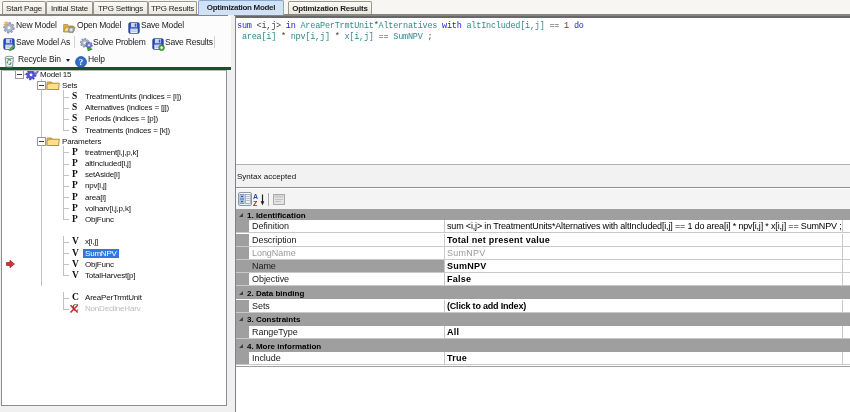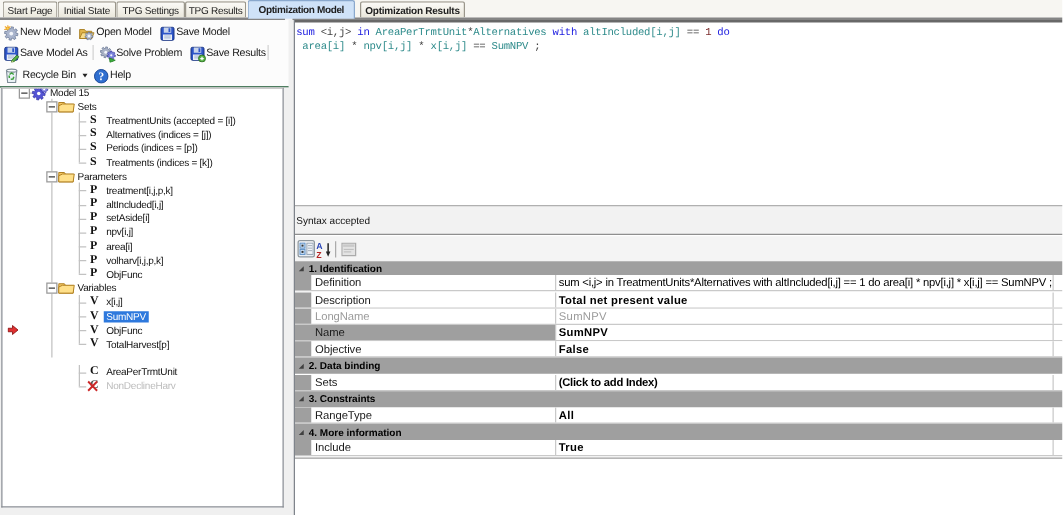--- a/index.html
+++ b/index.html
@@ -11,21 +11,21 @@
 
 #tabstrip { position:absolute; left:0; top:0; width:850px; height:14px; background:#f7f6f2; }
 .tab { position:absolute; top:1px; height:13px; line-height:13px; text-align:center;
   font-size:8px; letter-spacing:-0.2px; color:#1e1e1e; background:linear-gradient(#fbfaf7,#eae7db);
   border:1px solid #9a968b; border-bottom:none; border-radius:2px 2px 0 0; }
 .tab.sel { background:#cfe2f8; border-color:#8aa8cd; font-weight:bold; letter-spacing:-0.3px; top:0px; height:15px; line-height:14px; z-index:3; }
 #tabline { position:absolute; left:0; top:14px; width:850px; height:2px; background:#858585; }
 
 
 #toolbar { position:absolute; left:0; top:16px; width:231px; height:54px; background:#fcfcfc;
-  border-bottom:1px solid #14532d;padding-left:19px; }
+  border-bottom:3px solid #14532d;padding-left:19px; }
 .tbrow { position:absolute; left:0; width:231px; height:17px; }
 .tbtxt { position:absolute; font-size:8.5px; color:#1a1a1a; line-height:17px; letter-spacing:-0.2px; }
 .tbsep { position:absolute; top:2px; width:1px; height:12px; background:#d2d2d2; }
 .tbi { position:absolute; top:3px; }
 
 
 #gapmid { position:absolute; left:227px; top:70px; width:8px; height:342px; background:#f0f0f0; }
 #gaptop { position:absolute; left:231px; top:16px; width:4px; height:54px; background:#f0f0f0; }
 #gapbot { position:absolute; left:0; top:406px; width:227px; height:6px; background:#f0f0f0; }
 #notch { position:absolute; left:228px; top:14px; width:6px; height:2px; background:#f3f3f3; }
@@ -203,21 +203,21 @@
 <div class="trow" style="top:8.8px;">
         <span class="box" style="left:35px;"></span>
         <svg class="abs" style="left:44px;top:0px;" width="14" height="11" viewBox="0 0 14 11">
 <path d="M1 2.5 L1 9.5 L12.5 9.5 L12.5 3.5 L6.5 3.5 L5.5 2 L1 2Z" fill="#f5c964" stroke="#b08023" stroke-width="0.8"></path>
 <path d="M1 4.6 L4 3.2 L13.4 3.2 L12.5 9.5 L1 9.5Z" fill="#ffe08a" stroke="#b08023" stroke-width="0.8"></path>
 </svg>
         <span class="tlabel" style="left:60px;">Sets</span>
       </div>
 <div class="trow" style="top:20.0px;">
         <span class="letter" style="left:70px;color:#111;">S</span>
-        <span class="tlabel" style="left:83px;">TreatmentUnits (accepted = [i])</span>
+        <span class="tlabel" style="left:83px;">TreatmentUnits (indices = [i])</span>
       </div>
 <div class="trow" style="top:31.1px;">
         <span class="letter" style="left:70px;color:#111;">S</span>
         <span class="tlabel" style="left:83px;">Alternatives (indices = [j])</span>
       </div>
 <div class="trow" style="top:42.3px;">
         <span class="letter" style="left:70px;color:#111;">S</span>
         <span class="tlabel" style="left:83px;">Periods (indices = [p])</span>
       </div>
 <div class="trow" style="top:53.5px;">
@@ -252,28 +252,20 @@
         <span class="letter" style="left:70px;color:#111;">P</span>
         <span class="tlabel" style="left:83px;">area[i]</span>
       </div>
 <div class="trow" style="top:131.8px;">
         <span class="letter" style="left:70px;color:#111;">P</span>
         <span class="tlabel" style="left:83px;">volharv[i,j,p,k]</span>
       </div>
 <div class="trow" style="top:142.9px;">
         <span class="letter" style="left:70px;color:#111;">P</span>
         <span class="tlabel" style="left:83px;">ObjFunc</span>
-      </div>
-<div class="trow" style="top:154.1px;">
-        <span class="box" style="left:35px;"></span>
-        <svg class="abs" style="left:44px;top:0px;" width="14" height="11" viewBox="0 0 14 11">
-<path d="M1 2.5 L1 9.5 L12.5 9.5 L12.5 3.5 L6.5 3.5 L5.5 2 L1 2Z" fill="#f5c964" stroke="#b08023" stroke-width="0.8"></path>
-<path d="M1 4.6 L4 3.2 L13.4 3.2 L12.5 9.5 L1 9.5Z" fill="#ffe08a" stroke="#b08023" stroke-width="0.8"></path>
-</svg>
-        <span class="tlabel" style="left:60px;">Variables</span>
       </div>
 <div class="trow" style="top:165.3px;">
         <span class="letter" style="left:70px;color:#111;">V</span>
         <span class="tlabel" style="left:83px;">x[i,j]</span>
       </div>
 <div class="trow" style="top:176.5px;">
         <span class="letter" style="left:70px;color:#111;">V</span>
         <span class="tlabel" style="left:83px;"><span class="selnode">SumNPV</span></span>
       </div>
 <div class="trow" style="top:187.7px;">

